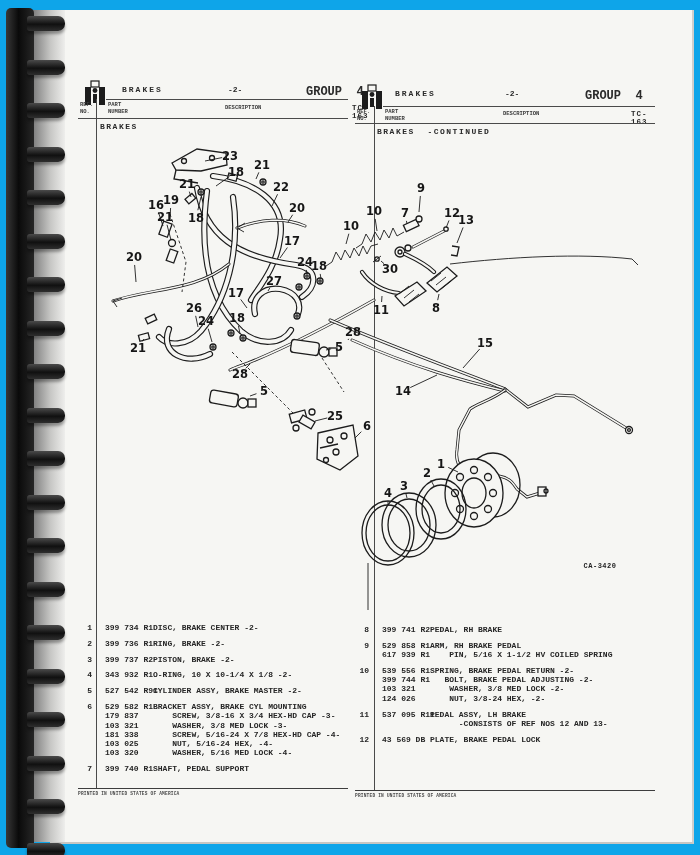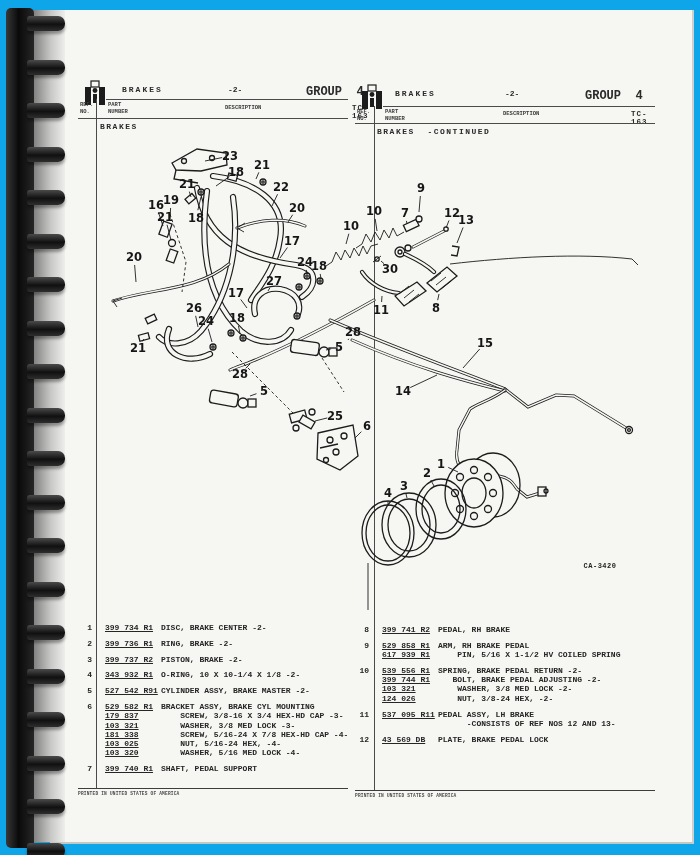--- a/index.html
+++ b/index.html
@@ -26,21 +26,21 @@
   .h-tiny{position:absolute;font-size:5.5px;line-height:6.5px;font-weight:bold;white-space:pre;color:#3a3a3a;}
   .h-code{position:absolute;font-size:7.5px;font-weight:bold;letter-spacing:1px;margin-left:44px;}
   .h-sec{position:absolute;font-size:8px;font-weight:bold;letter-spacing:1.5px;white-space:pre;}
   .vrule{position:absolute;width:0;border-left:1px solid #4a4a4a;}
   
   .ptable{position:absolute;color:#262626;font-size:8px;line-height:9.3px;font-weight:bold;}
   .prow{display:flex;margin-bottom:6.5px;}
   .pref{width:14px;text-align:right;margin-right:13px;flex:none;}
   .plines{flex:1;}
   .pline{display:flex;}
-  .ppart{width:56px;flex:none;white-space:pre;text-decoration:underline;}
+  .ppart{width:48px;flex:none;white-space:pre;}
   .pdesc{flex:1;white-space:pre;}
   
   .pgfoot{position:absolute;border-top:1px solid #3d3d3d;color:#4c4c4c;}
   .pgfoot span{display:block;margin-top:1.5px;font-size:4.5px;letter-spacing:.2px;font-weight:bold;}
   
   svg.diagram{position:absolute;left:0;top:0;}
   .ln{stroke:#1c1c1c;fill:none;stroke-width:1.3;}
   .lnfill{stroke:#1c1c1c;fill:#f6f6f3;stroke-width:1.3;}
   .thin{stroke:#1c1c1c;fill:none;stroke-width:.9;}
   .dash{stroke:#1c1c1c;fill:none;stroke-width:.9;stroke-dasharray:3,2.6;}

